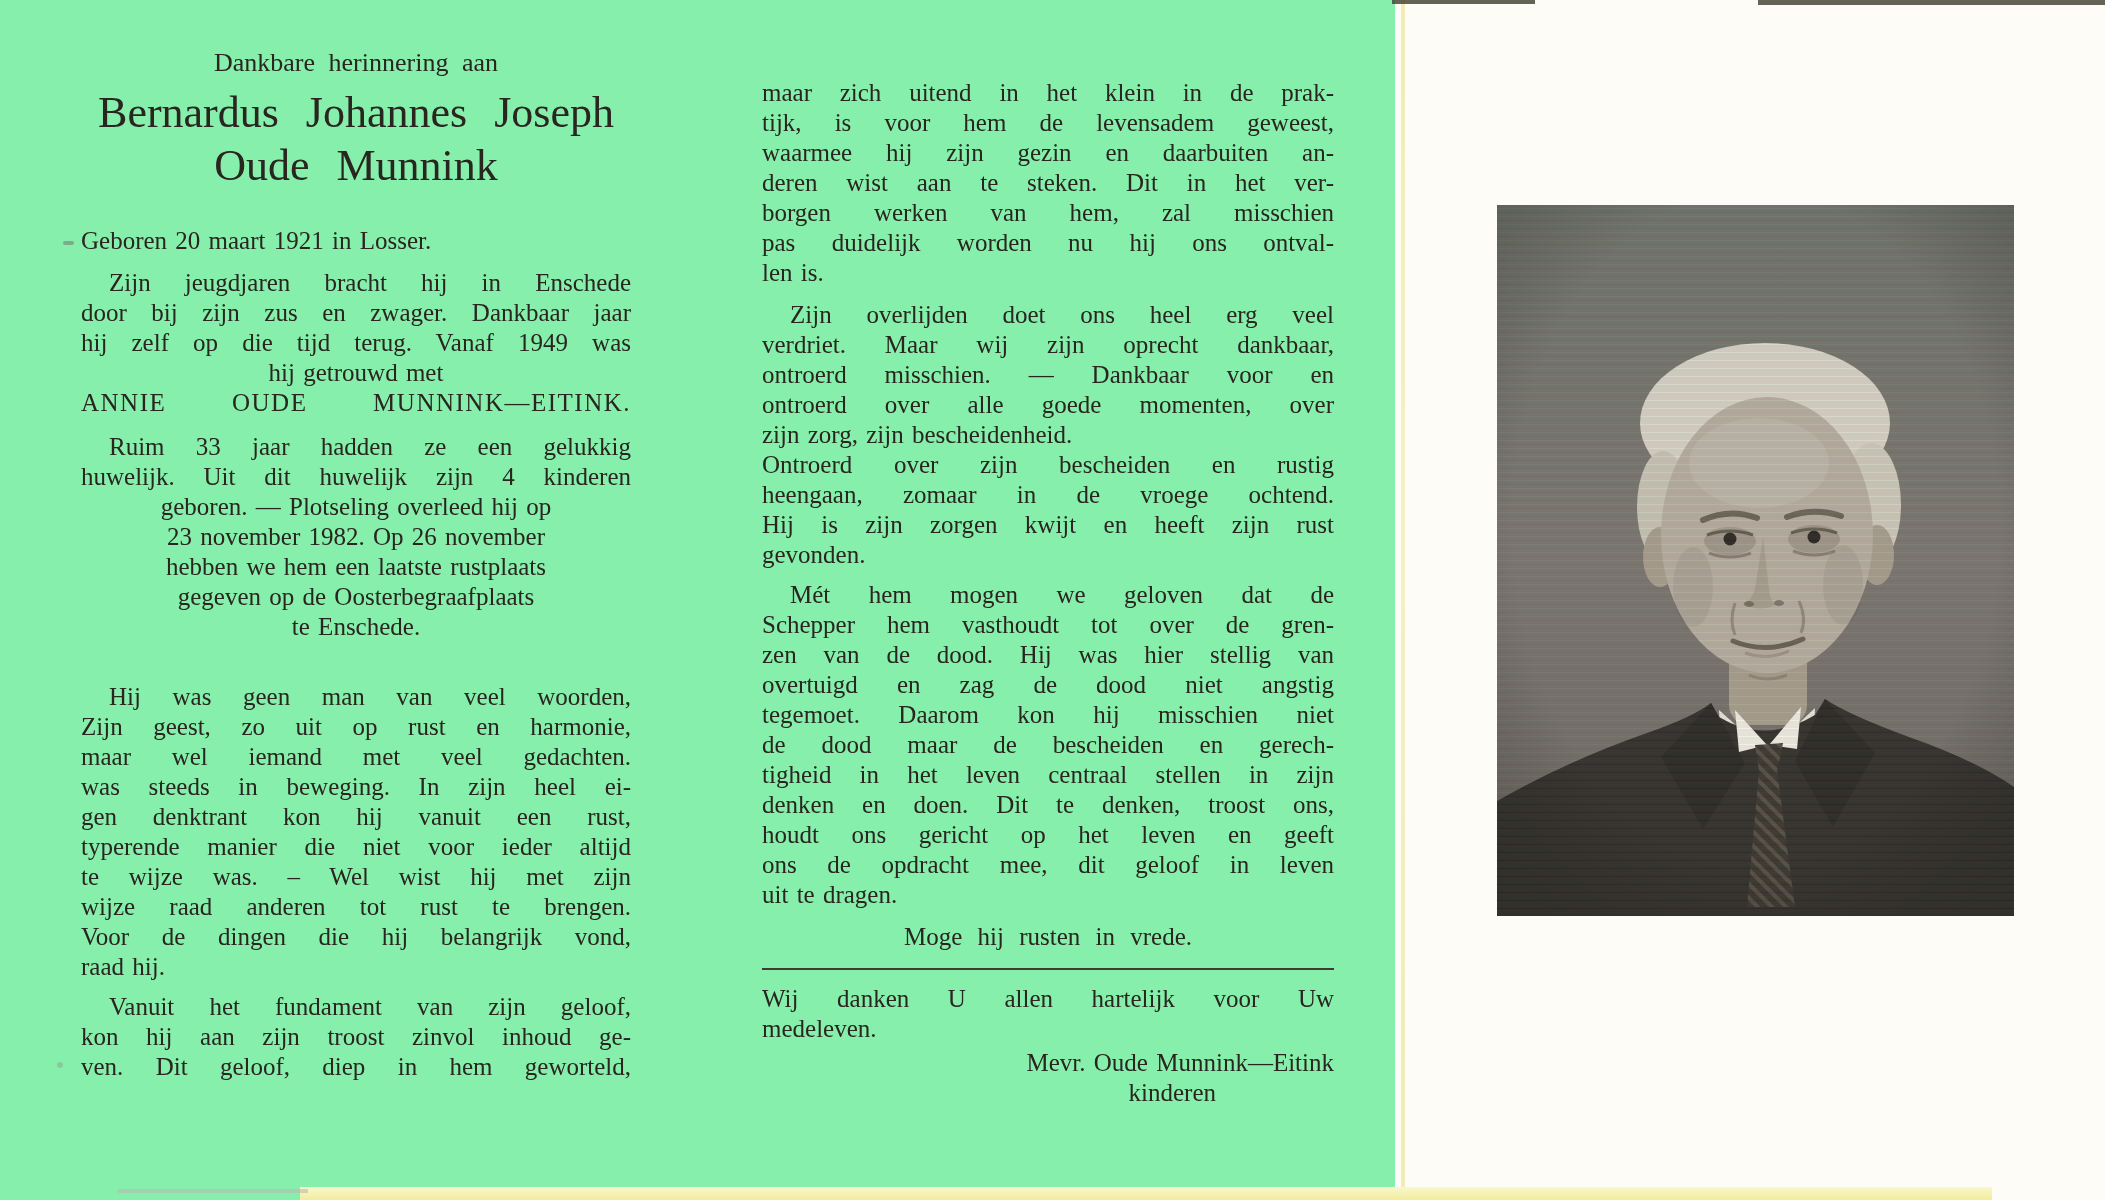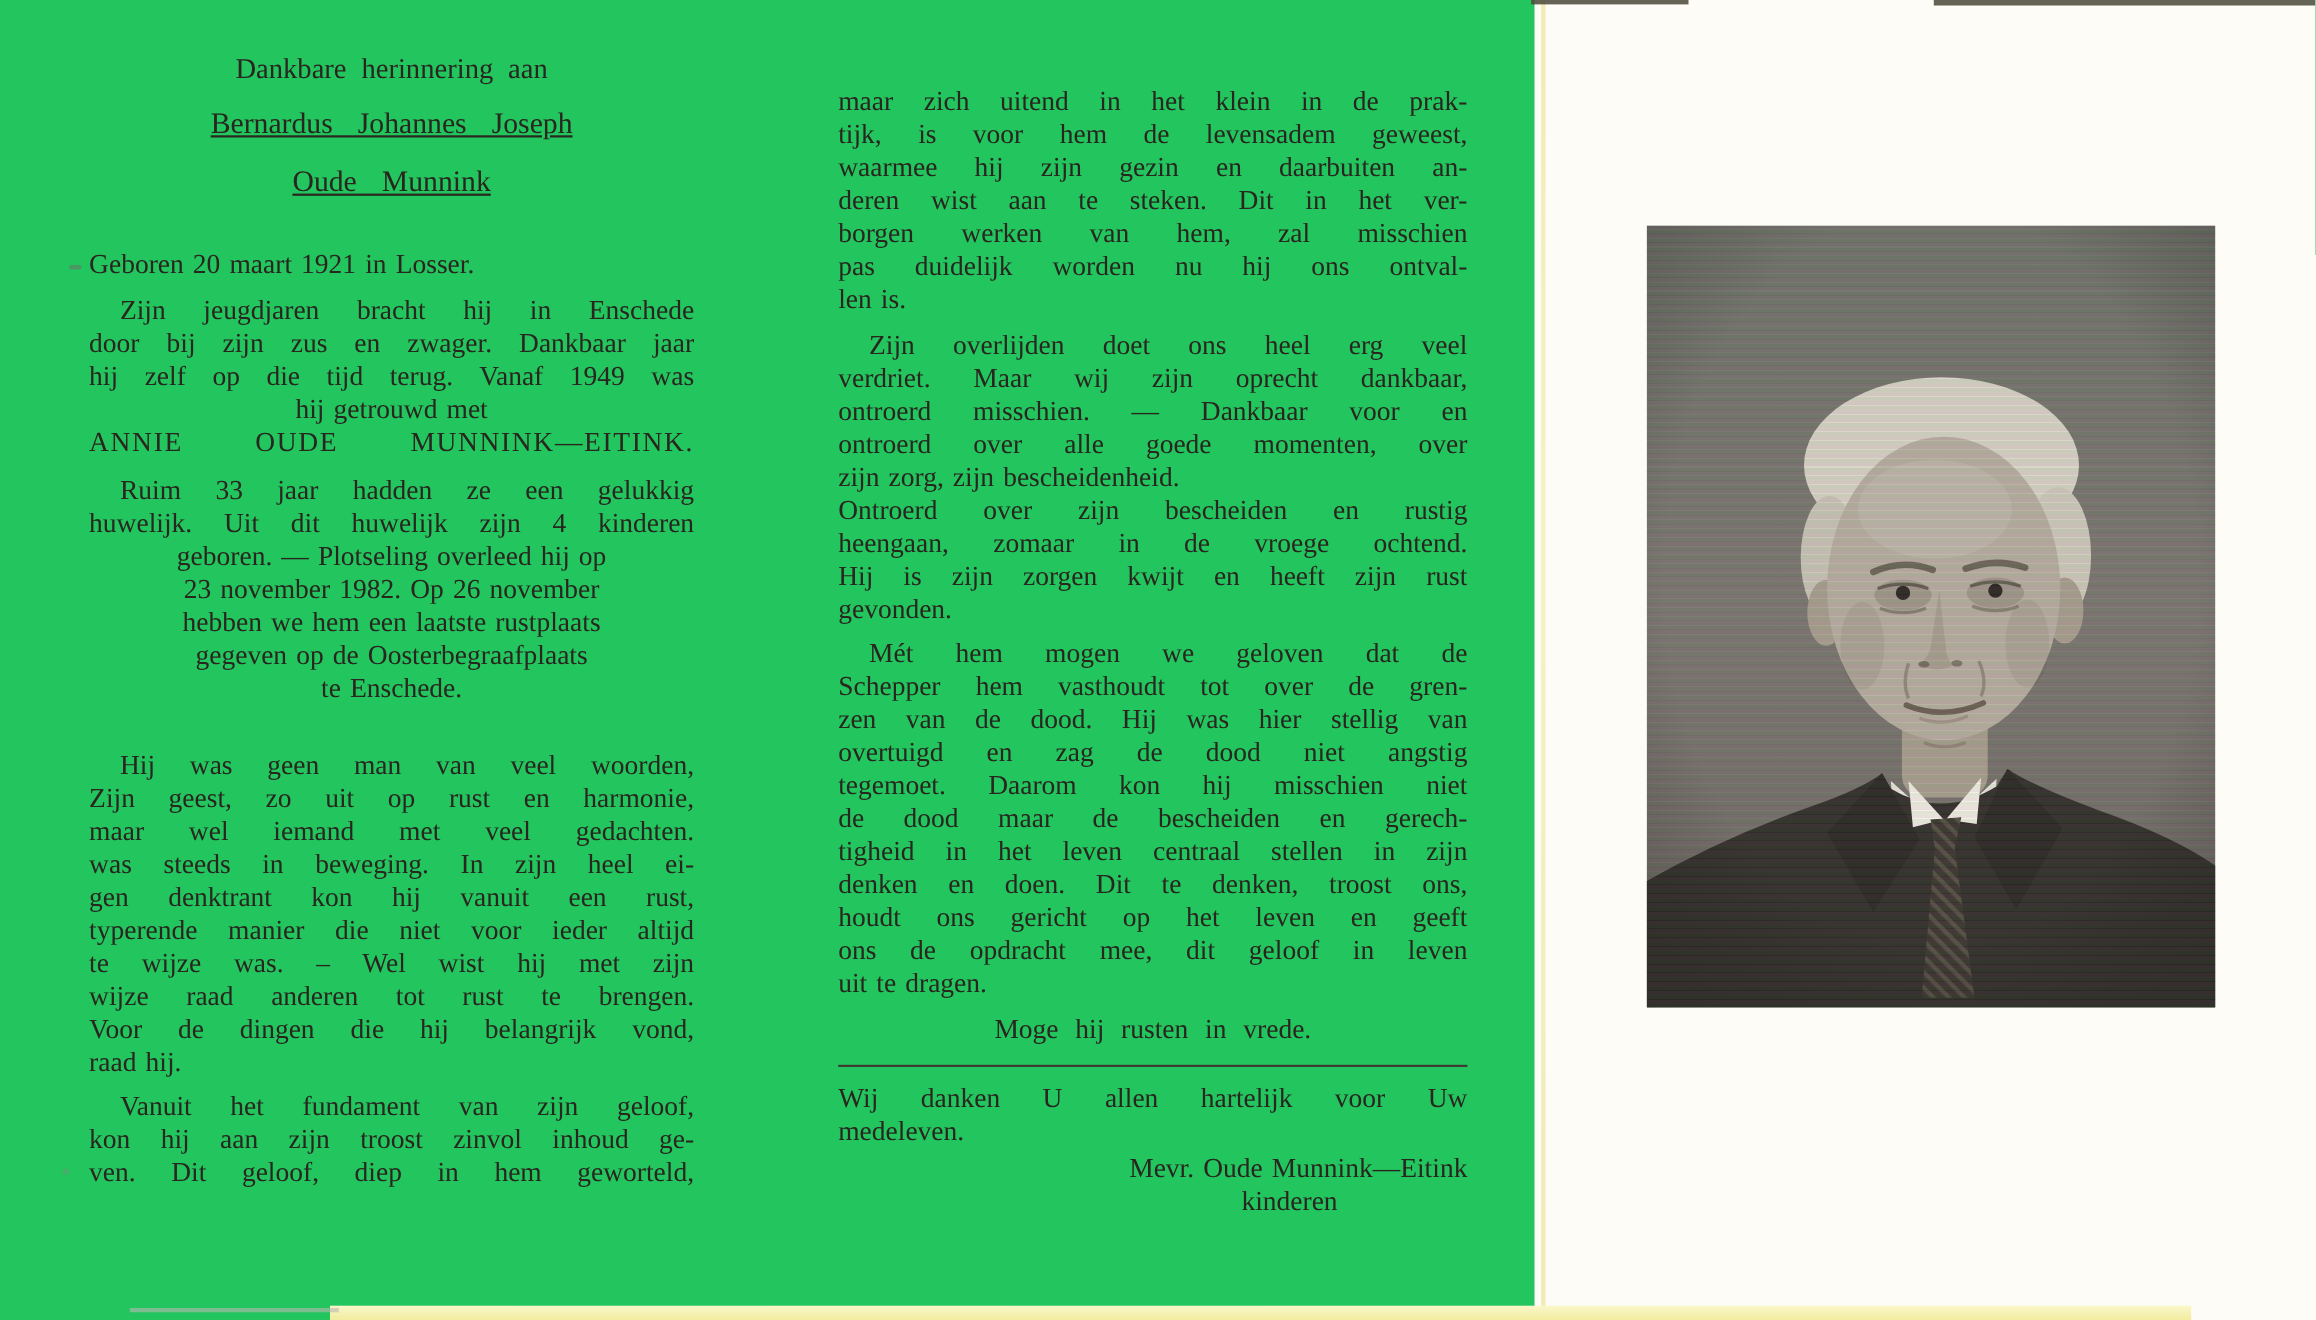--- a/index.html
+++ b/index.html
@@ -1,18 +1,18 @@
 <!DOCTYPE html>
 <html><head>
 <meta charset="utf-8">
 <style>
   html,body{margin:0;padding:0;background:#e8e6de;}
   .scan{
     position:relative;width:2105px;height:1200px;overflow:hidden;
-    background:#22c55e;
+    background:#86efac;
     font-family:"Liberation Serif","DejaVu Serif",serif;
     color:#29251f;
   }
   .page-right{position:absolute;left:1395px;top:0;width:710px;height:1200px;background:#fdfcf6;}
   .fold{position:absolute;left:1401px;top:0;width:4px;height:1200px;
     background:linear-gradient(180deg,#efe6a0,#f4ecb2 40%,#eee5a2);opacity:.75;}
   .top-edge-a{position:absolute;left:1392px;top:0;width:143px;height:4px;background:#4a4639;opacity:.85;}
   .top-edge-b{position:absolute;left:1758px;top:0;width:347px;height:5px;background:#4a4639;opacity:.85;}
   .bottom-strip{position:absolute;left:300px;top:1187px;width:1692px;height:13px;
     background:linear-gradient(180deg,#faf7cb,#f1ec9e);}
@@ -27,21 +27,21 @@
   .tline{font-size:25px;line-height:30px;word-spacing:2px;}
   .j{text-align:justify;text-align-last:justify;text-justify:inter-word;}
   .l{text-align:left;}
   .c{text-align:center;}
   .r{text-align:right;}
   .ro{text-align:right;padding-right:118px;}
   .indent{text-indent:28px;}
   .caps{letter-spacing:1.5px;}
   .spread{word-spacing:9px;}
   .intro .tline{font-size:26px;word-spacing:7px;}
-  .heading .tline{font-size:27px;line-height:53px;word-spacing:16px;text-decoration:underline;}
+  .heading .tline{font-size:44px;line-height:53px;word-spacing:16px;}
   .rule{height:2px;background:#3f3b33;margin:16px 0 14px 0;}
 
   .photo{position:absolute;left:1497px;top:205px;width:517px;height:711px;
     box-shadow:inset 0 0 45px rgba(25,25,18,.25);}
   .photo svg{display:block;}
   .photo::after{content:"";position:absolute;inset:0;pointer-events:none;
     background:repeating-linear-gradient(180deg,
       rgba(150,80,140,0.10) 0 3px,
       rgba(255,255,255,0.04) 3px 4px,
       rgba(80,120,85,0.10) 4px 7px,

